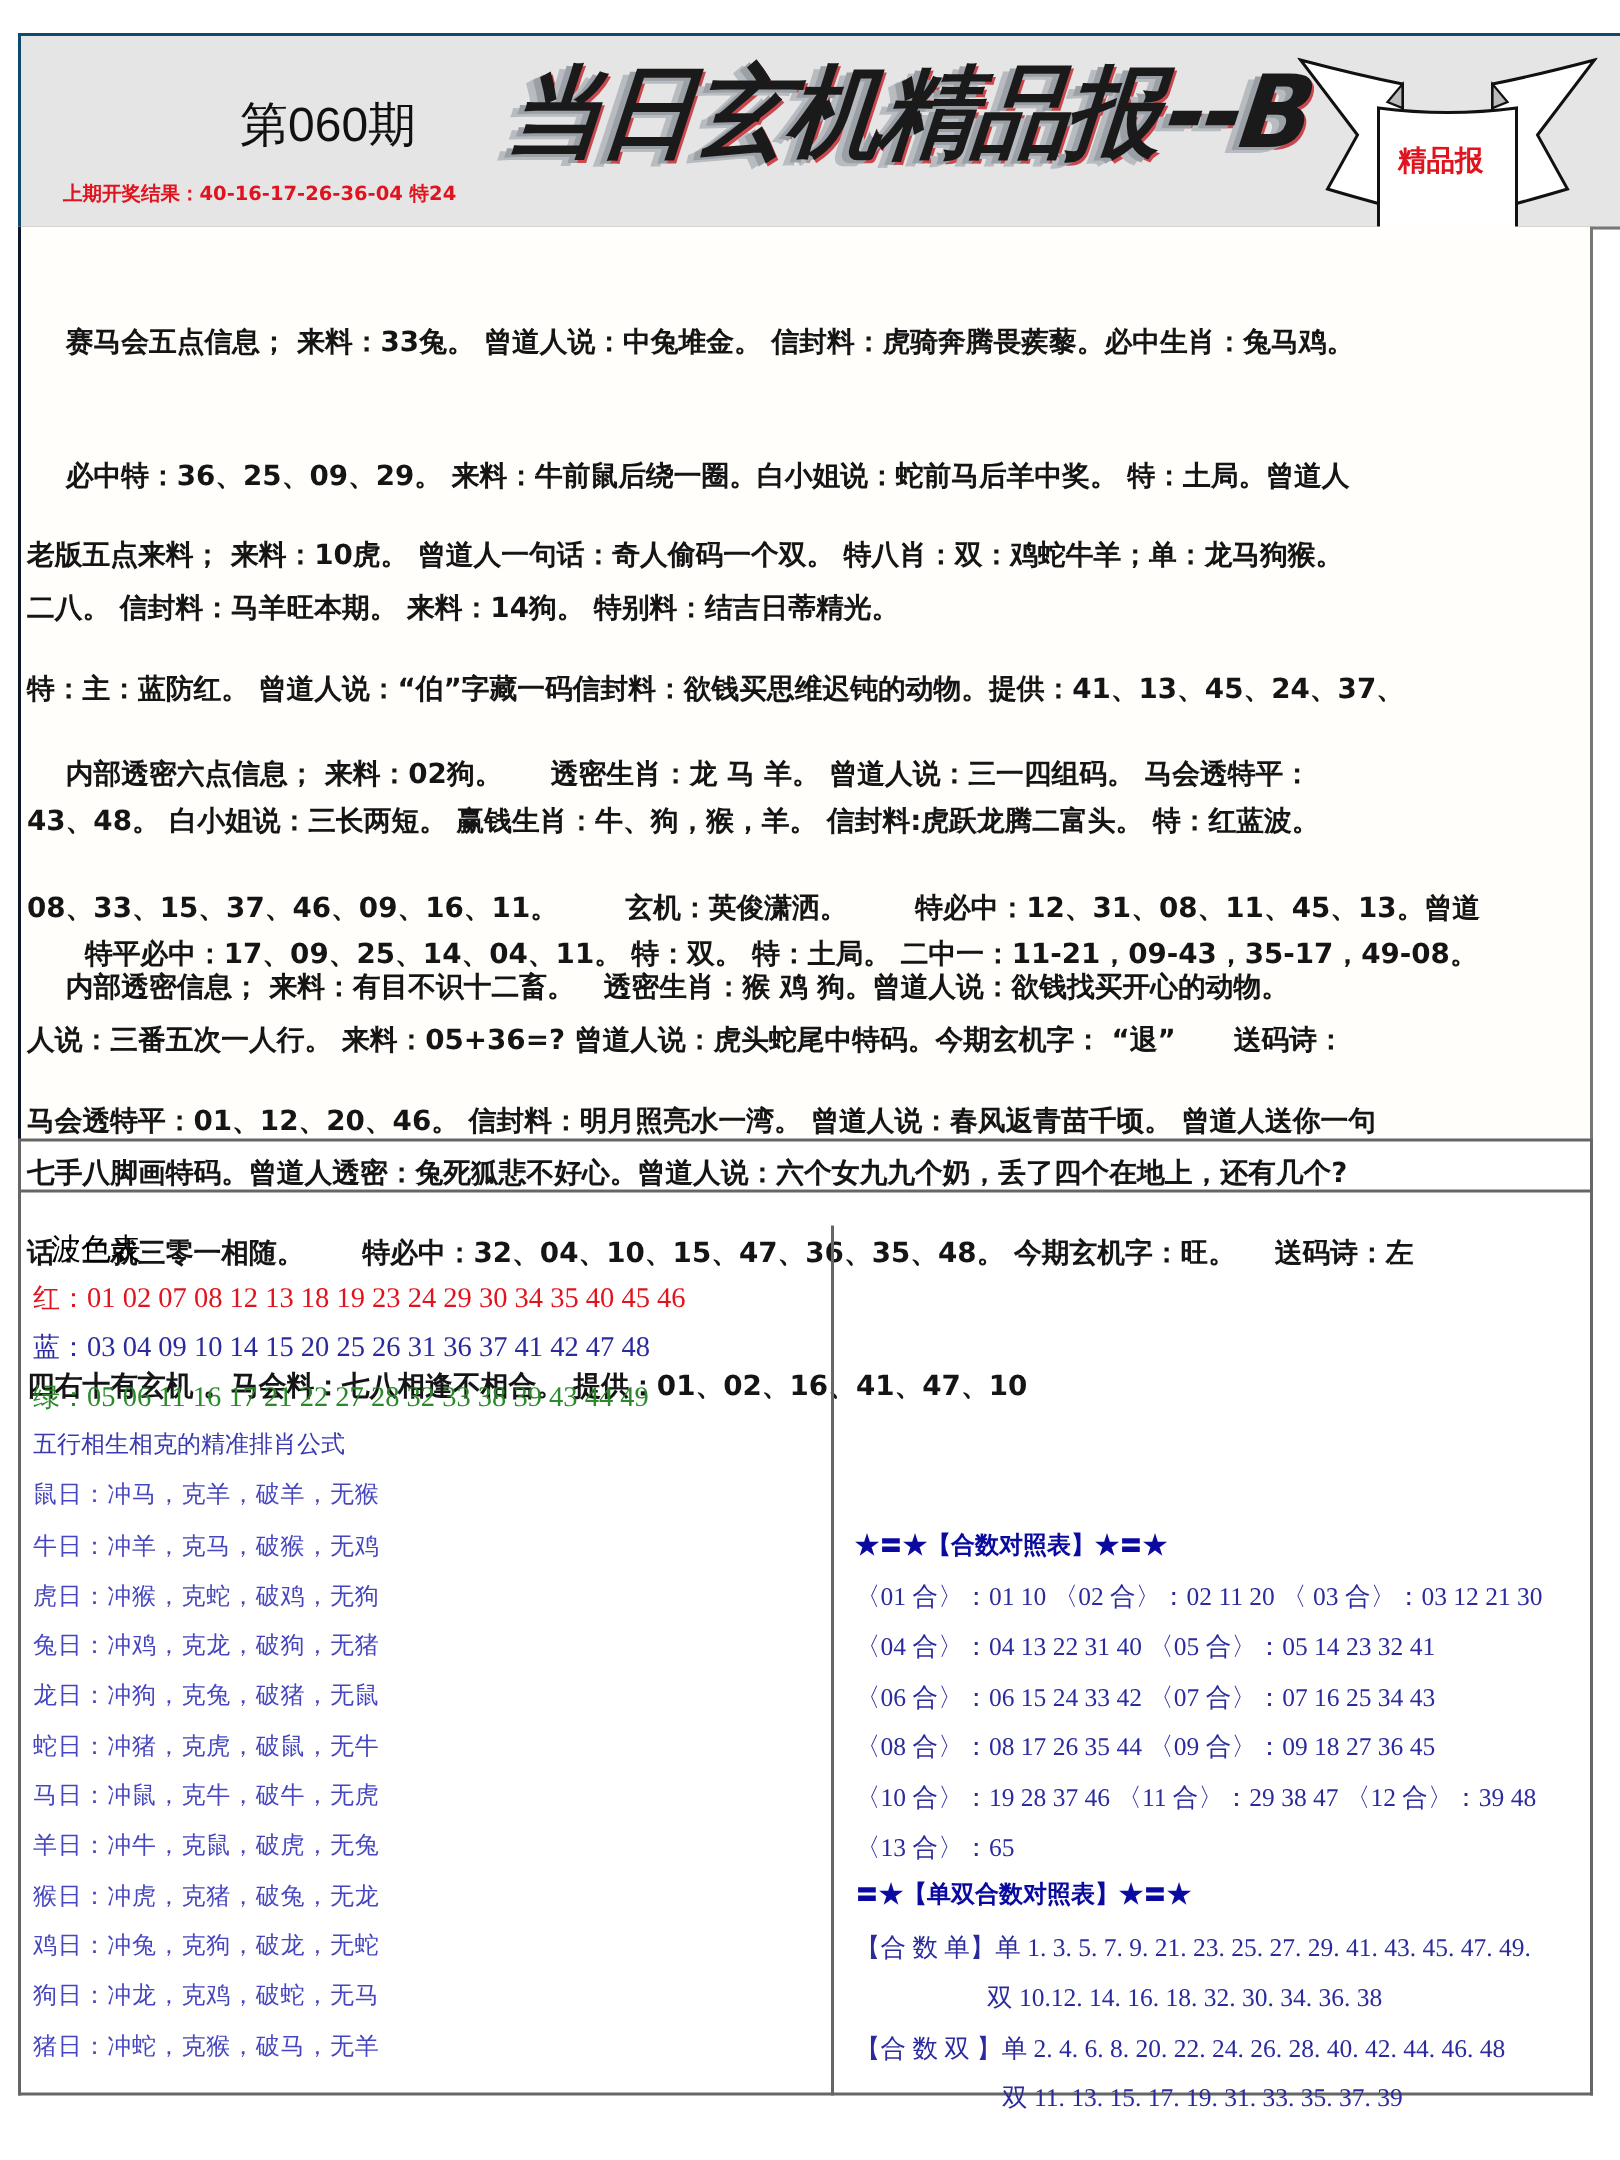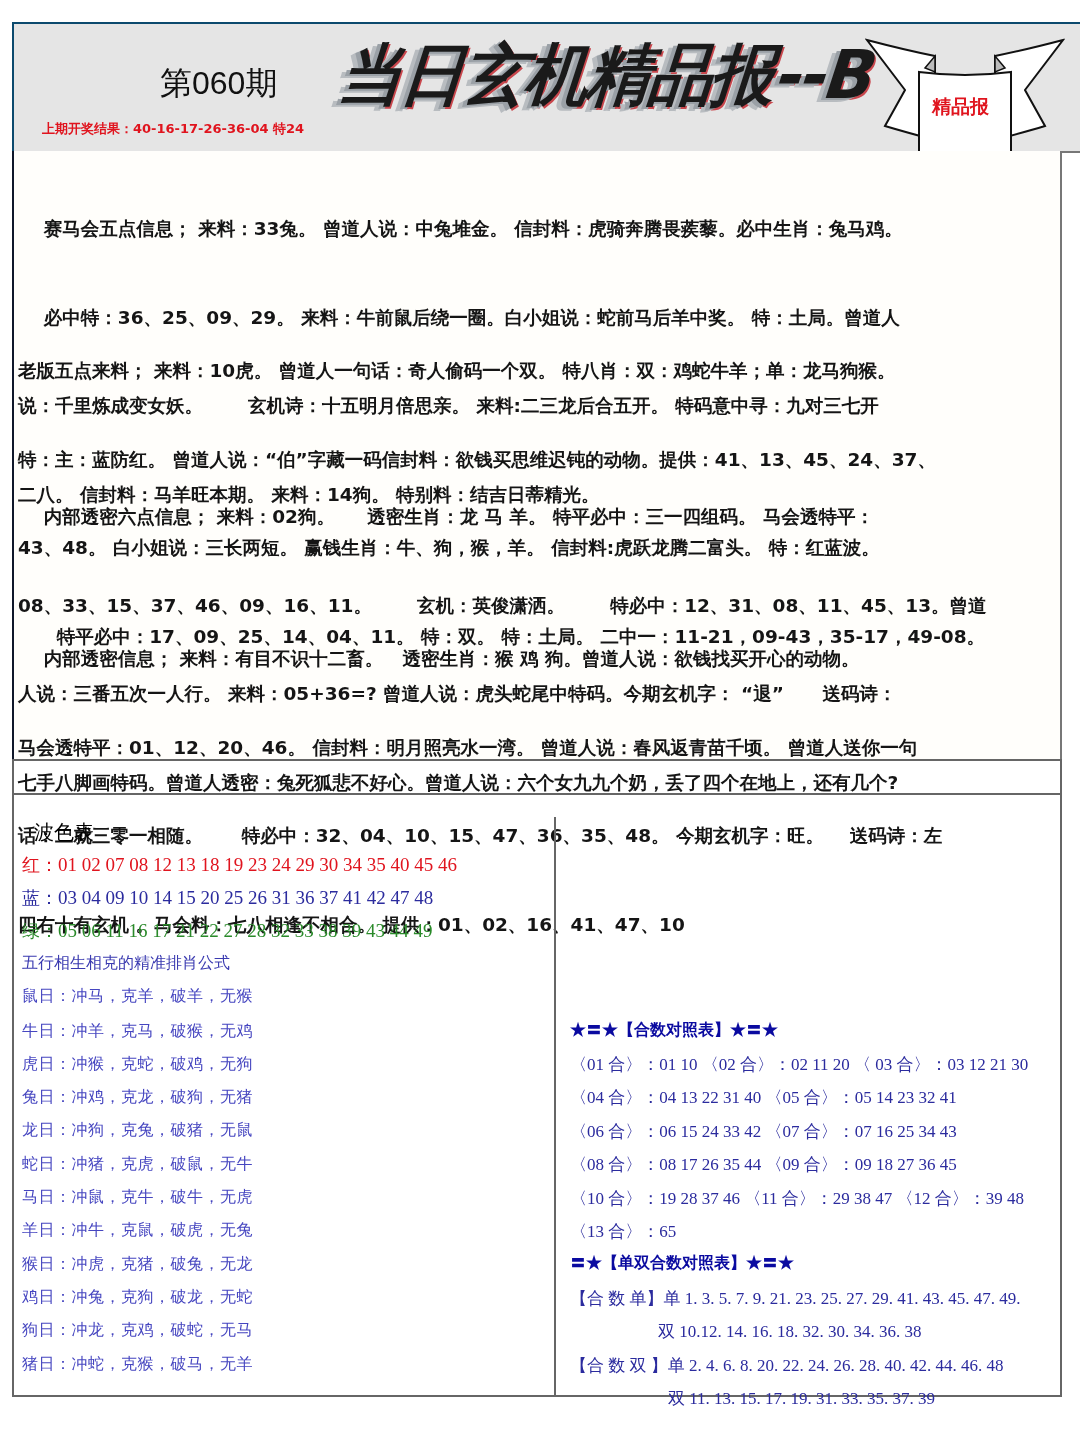--- a/index.html
+++ b/index.html
@@ -49,31 +49,30 @@
     <path d="M70 36 L70 52 L60 48 Z" fill="#bbb" stroke="#111" stroke-width="1.5"></path>
     <path d="M130 36 L130 52 L140 48 Z" fill="#bbb" stroke="#111" stroke-width="1.5"></path>
     <path d="M54 52 Q100 58 146 52 L146 150 Q100 156 54 150 Z" fill="#fff" stroke="#111" stroke-width="2"></path>
   </svg>
   <div class="ribbon-label">精品报</div>
 
   <div class="body-box">
     <div class="para" style="top:4px">
       <div>    赛马会五点信息； 来料：33兔。 曾道人说：中兔堆金。 信封料：虎骑奔腾畏蒺藜。必中生肖：兔马鸡。</div>
       <div>    必中特：36、25、09、29。 来料：牛前鼠后绕一圈。白小姐说：蛇前马后羊中奖。 特：土局。曾道人</div>
-      <div>说：千里炼成变女妖。       玄机诗：十五明月倍思亲。 来料:二三龙后合五开。 特码意中寻：九对三七开</div>
       <div>二八。 信封料：马羊旺本期。 来料：14狗。 特别料：结吉日蒂精光。</div>
     </div>
     <div class="para" style="top:146px">
       <div>老版五点来料； 来料：10虎。 曾道人一句话：奇人偷码一个双。 特八肖：双：鸡蛇牛羊；单：龙马狗猴。</div>
       <div>特：主：蓝防红。 曾道人说：“伯”字藏一码信封料：欲钱买思维迟钝的动物。提供：41、13、45、24、37、</div>
       <div>43、48。 白小姐说：三长两短。 赢钱生肖：牛、狗，猴，羊。 信封料:虎跃龙腾二富头。 特：红蓝波。</div>
       <div>      特平必中：17、09、25、14、04、11。 特：双。 特：土局。 二中一：11-21，09-43，35-17，49-08。</div>
     </div>
     <div class="para" style="top:292px">
-      <div>    内部透密六点信息； 来料：02狗。     透密生肖：龙 马 羊。 特平必中：三一四组码。 马会透特平：</div>
+      <div>    内部透密六点信息； 来料：02狗。     透密生肖：龙 马 羊。 曾道人说：三一四组码。 马会透特平：</div>
       <div>08、33、15、37、46、09、16、11。       玄机：英俊潇洒。       特必中：12、31、08、11、45、13。曾道</div>
       <div>人说：三番五次一人行。 来料：05+36=? 曾道人说：虎头蛇尾中特码。今期玄机字： “退”      送码诗：</div>
       <div>七手八脚画特码。曾道人透密：兔死狐悲不好心。曾道人说：六个女九九个奶，丢了四个在地上，还有几个?</div>
     </div>
     <div class="para" style="top:434px">
       <div>    内部透密信息； 来料：有目不识十二畜。   透密生肖：猴 鸡 狗。曾道人说：欲钱找买开心的动物。</div>
       <div>马会透特平：01、12、20、46。 信封料：明月照亮水一湾。 曾道人说：春风返青苗千顷。 曾道人送你一句</div>
       <div>话：二就三零一相随。      特必中：32、04、10、15、47、36、35、48。 今期玄机字：旺。    送码诗：左</div>
       <div>四右十有玄机 。马会料：七八相逢不相合。 提供：01、02、16、41、47、10</div>
     </div>

